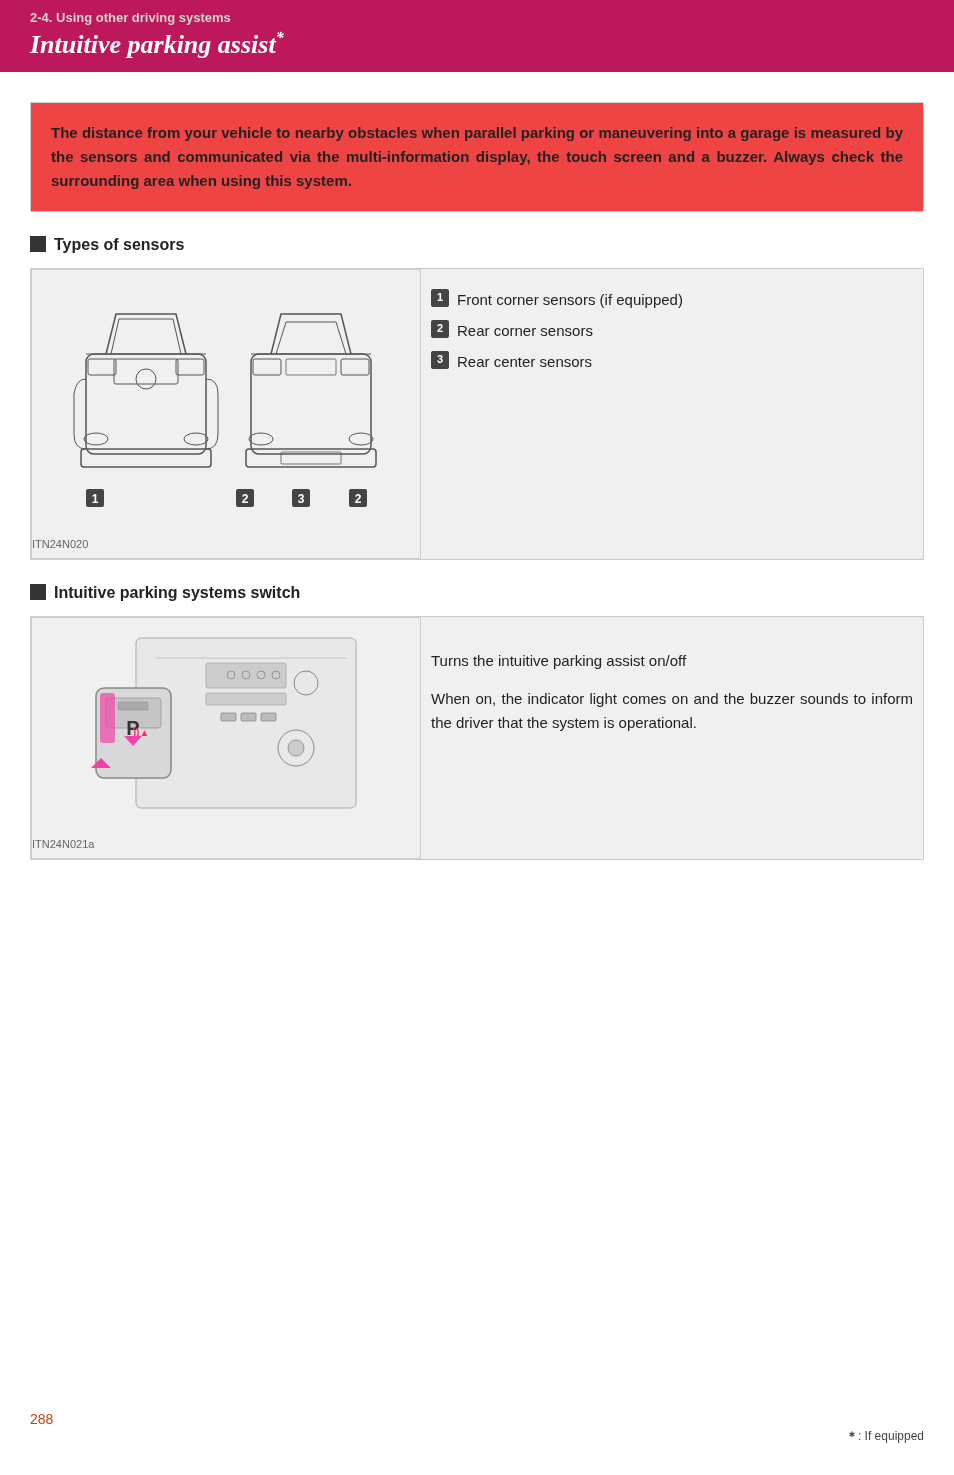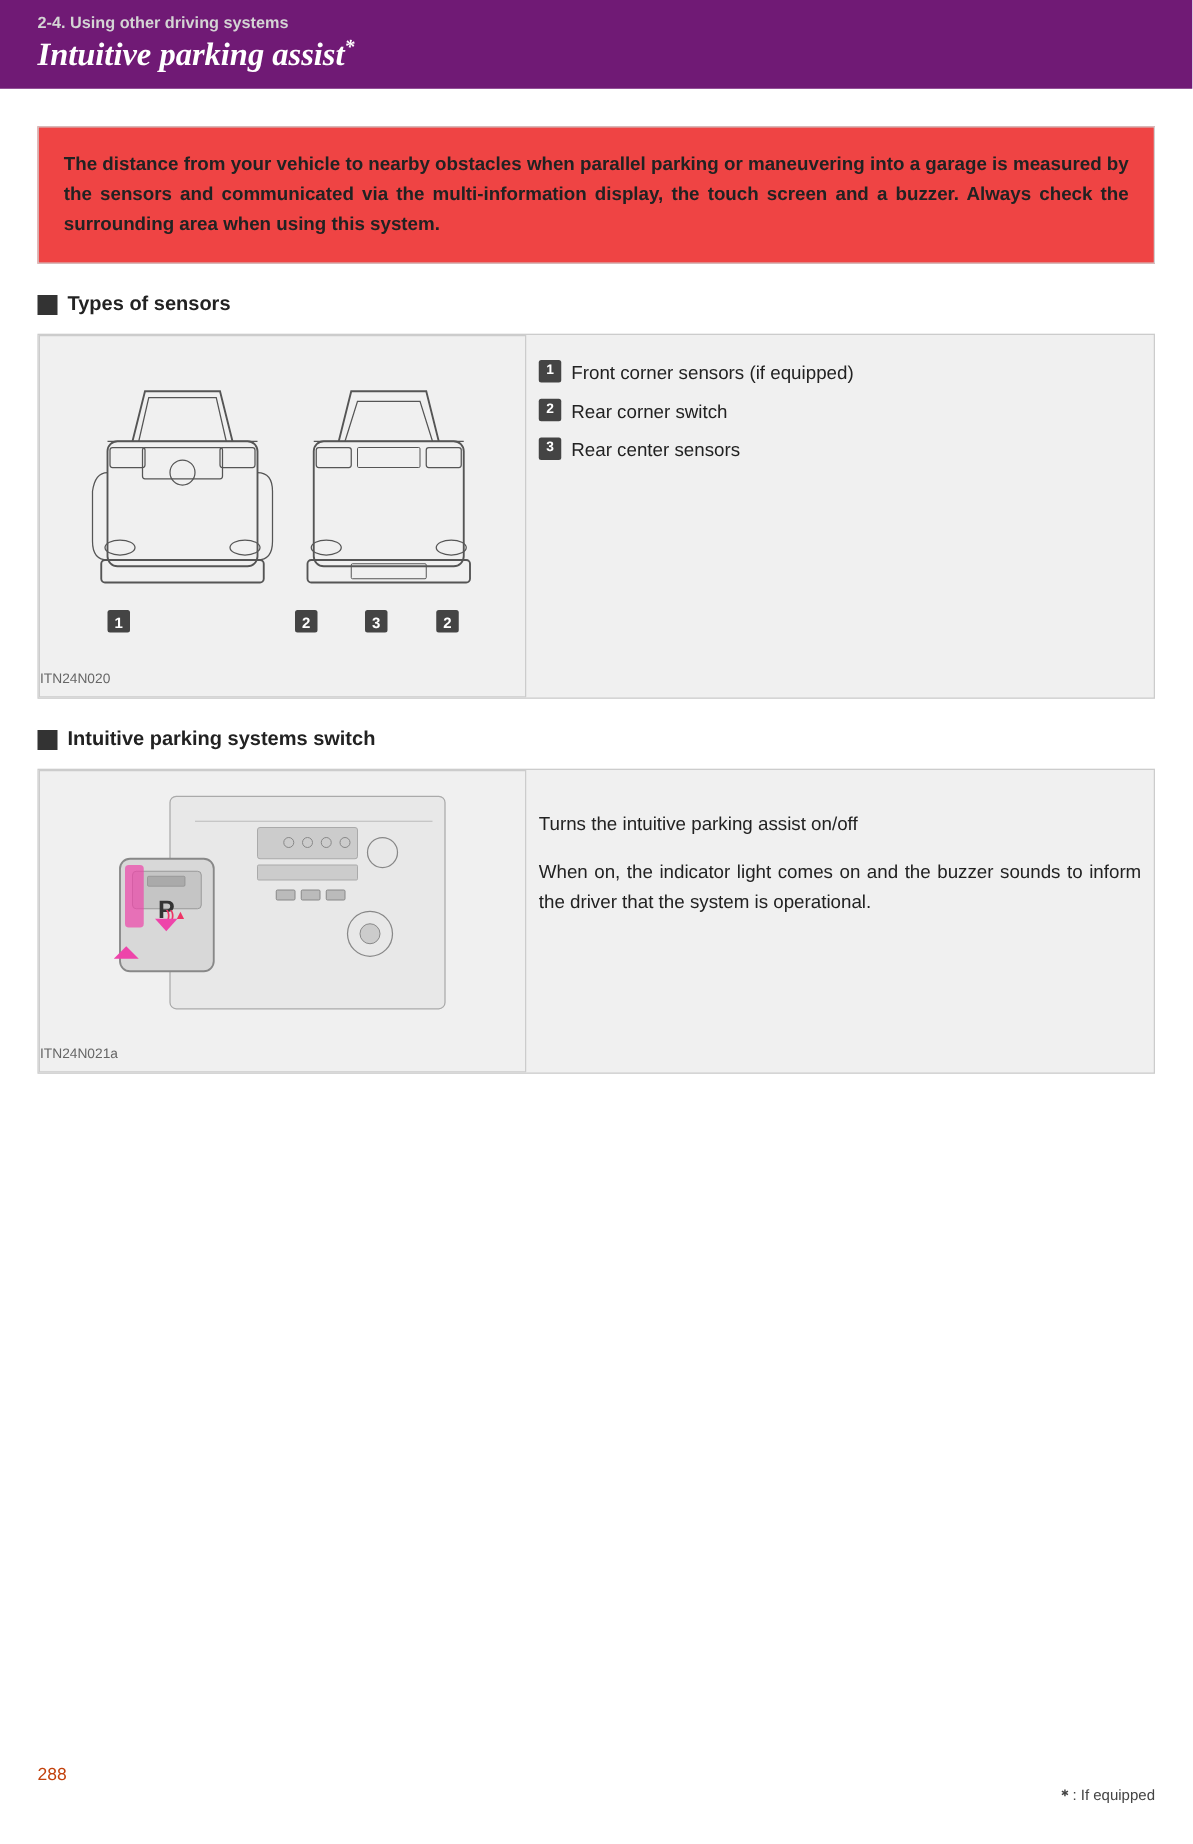--- a/index.html
+++ b/index.html
@@ -8,21 +8,21 @@
       min-height: 1475px;
       background: #ffffff;
       font-family: Arial, sans-serif;
       font-size: 15px;
       color: #222;
       position: relative;
     }
 
     
     .header {
-      background: #701a75;
+      background: #be185d;
       padding: 10px 30px 12px 30px;
     }
     .header-subtitle {
       color: #d4d4d4;
       font-size: 13px;
       font-weight: bold;
       margin-bottom: 4px;
     }
     .header-title {
       color: #ffffff;
@@ -49,21 +49,21 @@
       line-height: 1.6;
     }
     .intro-box p {
       font-weight: bold;
       text-align: justify;
     }
 
     
     .section-heading {
       display: flex;
-      align-items: center;
+      align-items: flex-start;
       font-weight: bold;
       font-size: 16px;
       margin-bottom: 14px;
     }
     .section-heading::before {
       content: '';
       display: inline-block;
       width: 16px;
       height: 16px;
       background: #333;
@@ -299,21 +299,21 @@
         <div class="diagram-label">ITN24N020</div>
       </div>
 
       <div class="sensor-list">
         <div class="sensor-item">
           <span class="num-label sensor-badge-1">1</span>
           <span>Front corner sensors (if equipped)</span>
         </div>
         <div class="sensor-item">
           <span class="num-label sensor-badge-2">2</span>
-          <span>Rear corner switch</span>
+          <span>Rear corner sensors</span>
         </div>
         <div class="sensor-item">
           <span class="num-label sensor-badge-3">3</span>
           <span>Rear center sensors</span>
         </div>
       </div>
 
     </div>
   </div>
 

